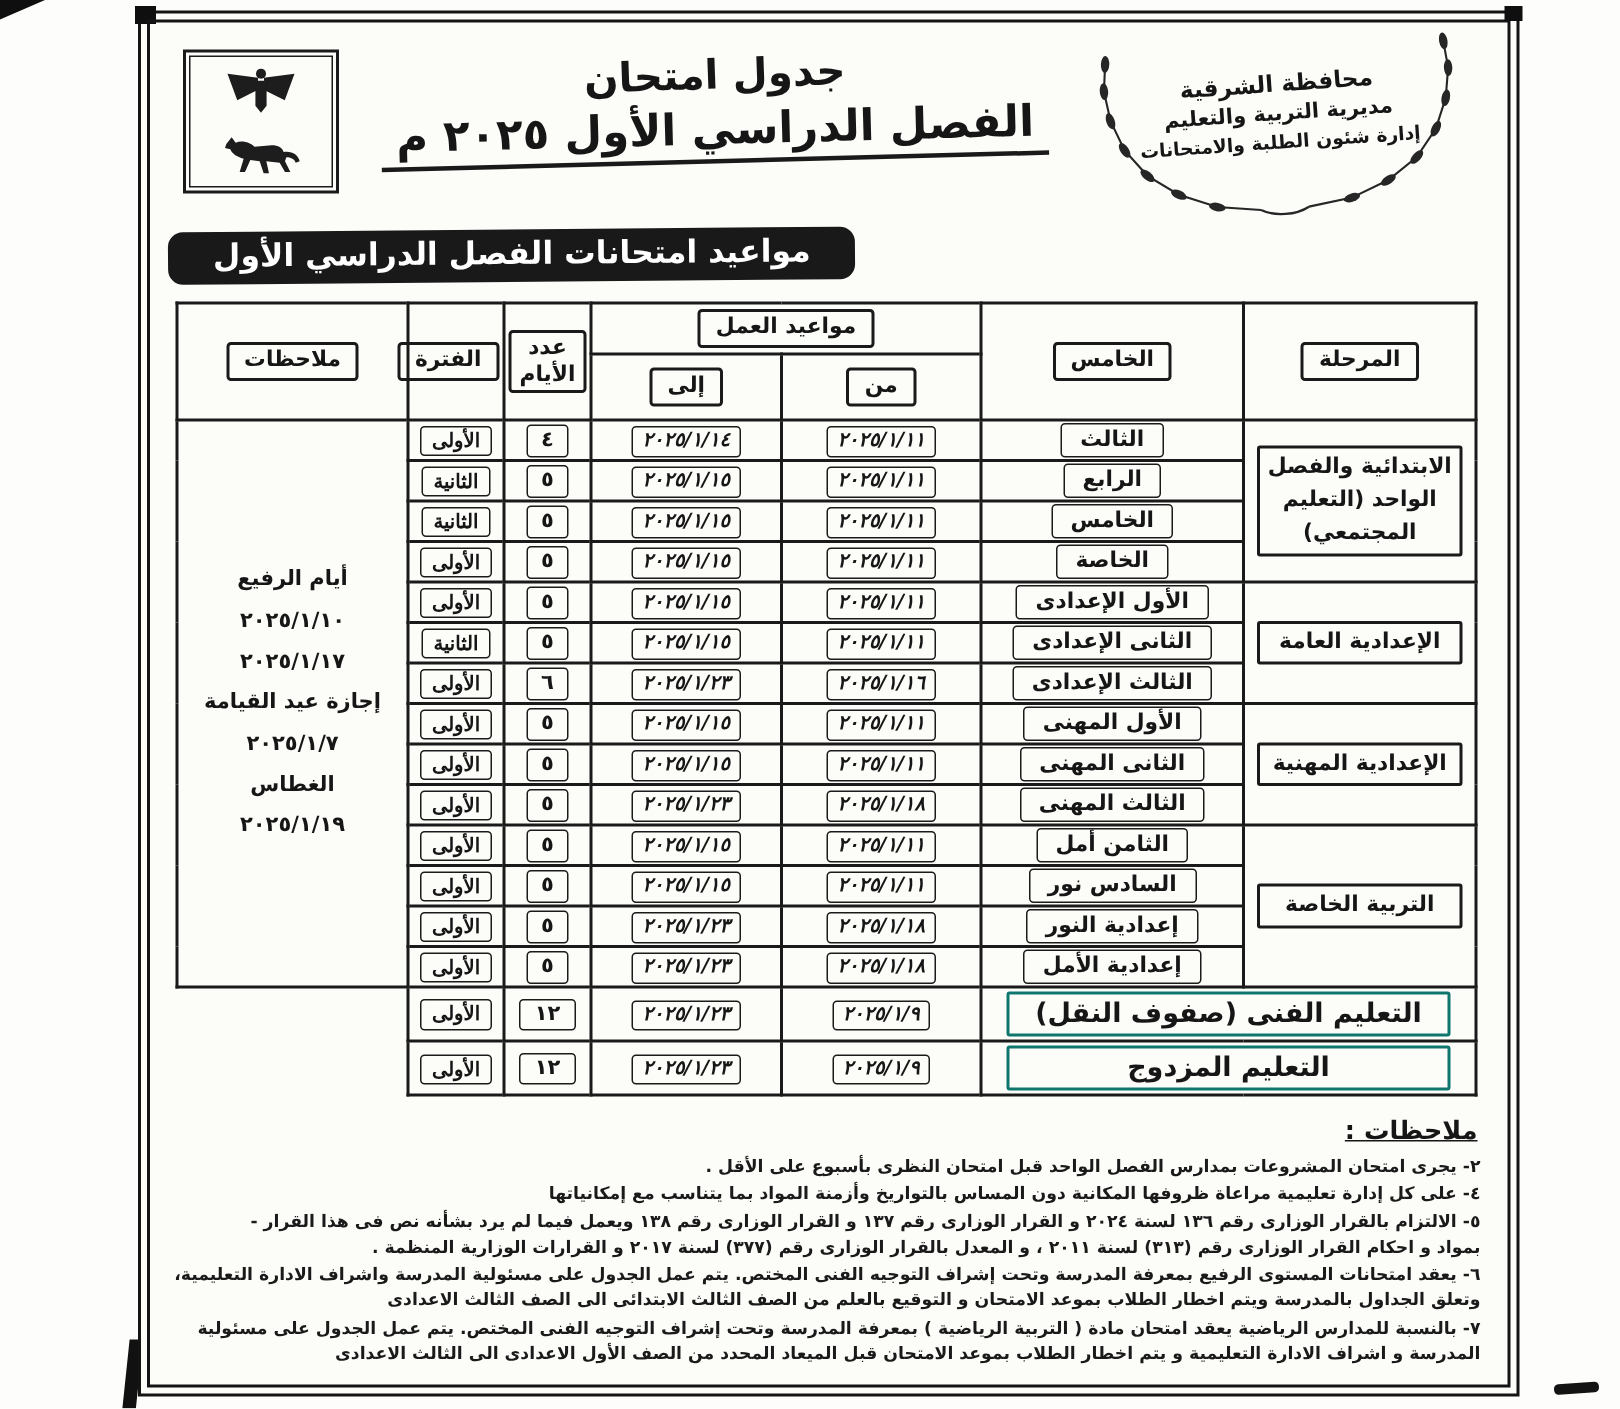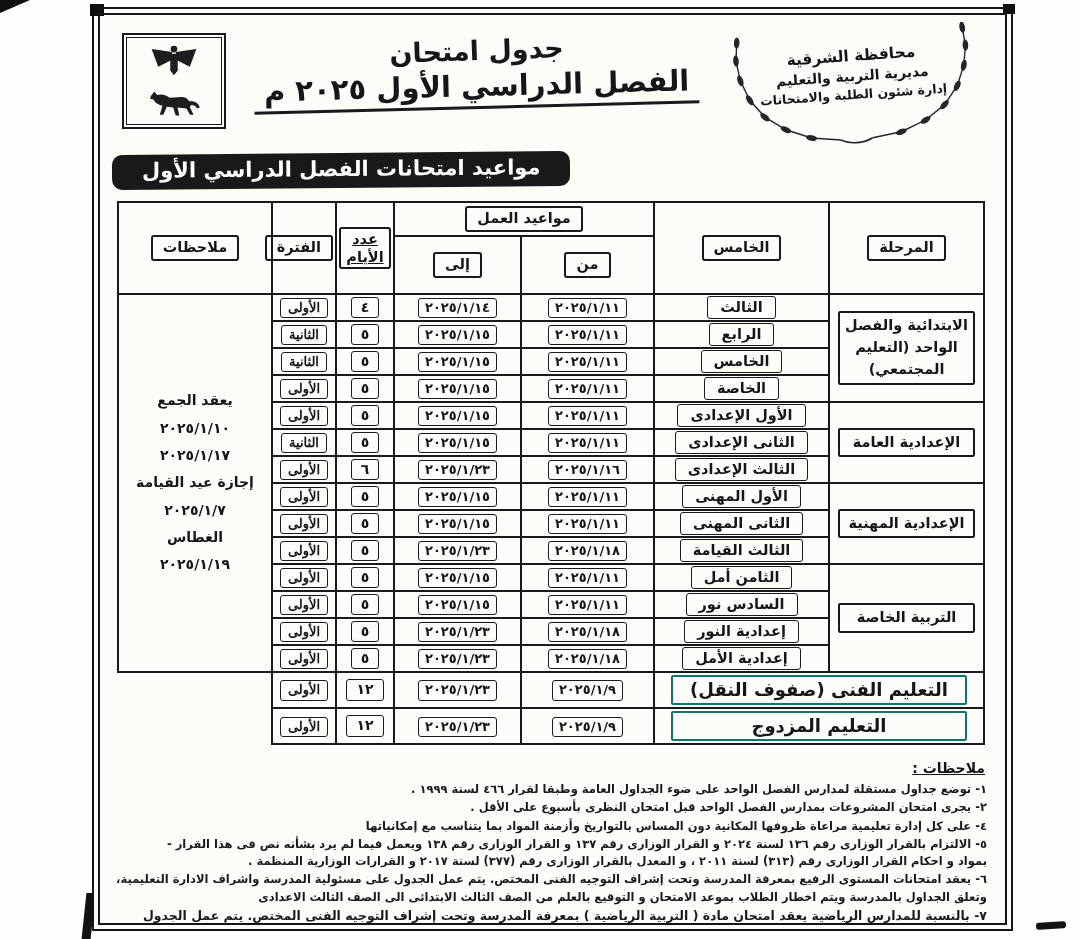--- a/index.html
+++ b/index.html
@@ -58,44 +58,44 @@
   .banner { display:inline-block; background:#191919; color:#ffffff;
     font-size:21px; font-weight:bold; padding:4px 30px 7px; border-radius:10px;
     transform:rotate(-0.5deg); }
 
   
   table.exam { border-collapse:collapse; table-layout:fixed; width:866px;
     margin:13px 8px 0 0; }
   .exam th, .exam td { border:2px solid #1a1a1a; text-align:center;
     vertical-align:middle; padding:1px 2px; }
   .exam thead tr:first-child th { height:34px; }
-  .exam thead tr:last-child  th { height:58px;margin-top:36px; }
+  .exam thead tr:last-child  th { height:44px;margin-top:36px; }
   .exam tbody tr { height:27px; }
   .exam tbody tr.wide-row { height:26px; }
   .h-stage { vertical-align:top; padding-top:3px; }
   .hbox { display:inline-block; border:2px solid #1a1a1a; border-radius:3px;
     padding:1px 10px; font-weight:bold; font-size:14.5px; line-height:1.35; }
-  .h-days .hbox { padding:1px 4px; line-height:1.25;text-decoration:underline; }
+  .h-days .hbox { padding:1px 4px; line-height:1.25; }
   .vbox { display:inline-block; border:1.6px solid #1a1a1a; border-radius:3px;
     padding:0 7px; font-weight:bold; line-height:1.4; }
   .vbox.grade  { font-size:14.5px; padding:0 12px; }
-  .vbox.date   { font-size:13px; letter-spacing:.3px; padding:0 6px; }
+  .vbox.date   { font-size:13px; letter-spacing:.3px; padding:0 6px;font-style:italic; }
   .vbox.days   { font-size:14px; padding:0 9px; }
   .vbox.period { font-size:13px; padding:0 7px;font-family:Liberation Serif, serif; }
   .stage-box { border:2px solid #1a1a1a; border-radius:2px; margin:4px 6px;
     padding:2px 2px; font-weight:bold; font-size:14.5px; line-height:1.5; }
   .notes-cell { vertical-align:middle; }
   .notes-line { font-weight:bold; font-size:14px; line-height:1.95; }
   .wide-box { display:block; border:2px solid #0f766e; border-radius:2px;
     margin:1px 14px; font-weight:bold; font-size:18px; line-height:1.45; }
   td.empty-cell { border:none; }
 
   
   .footnotes { margin:13px 6px 0 4px; }
-  .fn-title { display:inline-block; font-size:14px; font-weight:bold;
+  .fn-title { display:inline-block; font-size:17px; font-weight:bold;
     text-decoration:underline; margin:0 2px 5px 0; }
   .fn-item { font-size:11.5px; font-weight:bold; line-height:1.5;
     white-space:pre-line; margin-bottom:1px; color:#1a1a1a; }
   .fn-list .fn-item:nth-child(6) { font-size:12.5px; }
   .fn-list .fn-item:nth-child(7) { font-size:15.5px; line-height:1.5; margin-top:3px; }
 </style>
 </head>
 <body>
 
 <div class="page">
@@ -177,21 +177,21 @@
           <tr>
             <td rowspan="4">
                 <div class="stage-box">الابتدائية والفصل الواحد (التعليم المجتمعي)</div>
               </td>
             <td><span class="vbox grade">الثالث</span></td>
             <td><span class="vbox date">٢٠٢٥/١/١١</span></td>
             <td><span class="vbox date">٢٠٢٥/١/١٤</span></td>
             <td><span class="vbox days">٤</span></td>
             <td><span class="vbox period">الأولى</span></td>
             <td class="notes-cell" rowspan="14">
-              <div class="notes-line">يعقد الجمع</div>
+              <div class="notes-line">أيام الرفيع</div>
               <div class="notes-line">٢٠٢٥/١/١٠</div>
               <div class="notes-line">٢٠٢٥/١/١٧</div>
               <div class="notes-line">إجازة عيد القيامة</div>
               <div class="notes-line">٢٠٢٥/١/٧</div>
               <div class="notes-line">الغطاس</div>
               <div class="notes-line">٢٠٢٥/١/١٩</div>
             </td>
           </tr>
           <tr>
             <td><span class="vbox grade">الرابع</span></td>
@@ -249,21 +249,21 @@
             <td><span class="vbox period">الأولى</span></td>
           </tr>
           <tr>
             <td><span class="vbox grade">الثانى المهنى</span></td>
             <td><span class="vbox date">٢٠٢٥/١/١١</span></td>
             <td><span class="vbox date">٢٠٢٥/١/١٥</span></td>
             <td><span class="vbox days">٥</span></td>
             <td><span class="vbox period">الأولى</span></td>
           </tr>
           <tr>
-            <td><span class="vbox grade">الثالث القيامة</span></td>
+            <td><span class="vbox grade">الثالث المهنى</span></td>
             <td><span class="vbox date">٢٠٢٥/١/١٨</span></td>
             <td><span class="vbox date">٢٠٢٥/١/٢٣</span></td>
             <td><span class="vbox days">٥</span></td>
             <td><span class="vbox period">الأولى</span></td>
           </tr>
           <tr>
             <td rowspan="4">
                 <div class="stage-box">التربية الخاصة</div>
               </td>
             <td><span class="vbox grade">الثامن أمل</span></td>
@@ -311,21 +311,20 @@
             <td><span class="vbox date">٢٠٢٥/١/٢٣</span></td>
             <td><span class="vbox days">١٢</span></td>
             <td><span class="vbox period">الأولى</span></td>
           </tr>
         </tbody>
       </table>
 
       <section class="footnotes">
         <div class="fn-title">ملاحظات :</div>
         <div class="fn-list">
-          <div class="fn-item">١- توضع جداول مستقلة لمدارس الفصل الواحد على ضوء الجداول العامة وطبقا لقرار ٤٦٦ لسنة ١٩٩٩ .</div>
           <div class="fn-item">٢- يجرى امتحان المشروعات بمدارس الفصل الواحد قبل امتحان النظرى بأسبوع على الأقل .</div>
           <div class="fn-item">٤- على كل إدارة تعليمية مراعاة ظروفها المكانية دون المساس بالتواريخ وأزمنة المواد بما يتناسب مع إمكانياتها</div>
           <div class="fn-item">٥- الالتزام بالقرار الوزارى رقم ١٣٦ لسنة ٢٠٢٤  و القرار الوزارى رقم ١٣٧ و القرار الوزارى رقم ١٣٨ ويعمل فيما لم يرد بشأنه نص فى هذا القرار -
 بمواد و احكام القرار الوزارى رقم (٣١٣) لسنة ٢٠١١ ، و المعدل بالقرار الوزارى رقم (٣٧٧) لسنة ٢٠١٧  و القرارات الوزارية المنظمة .</div>
           <div class="fn-item">٦- يعقد امتحانات المستوى الرفيع بمعرفة المدرسة وتحت إشراف التوجيه الفنى المختص. يتم عمل الجدول على مسئولية المدرسة واشراف الادارة التعليمية، وتعلق الجداول بالمدرسة ويتم اخطار الطلاب بموعد الامتحان و التوقيع بالعلم من الصف الثالث الابتدائى الى الصف الثالث الاعدادى</div>
           <div class="fn-item">٧- بالنسبة للمدارس الرياضية يعقد امتحان مادة ( التربية الرياضية ) بمعرفة المدرسة وتحت إشراف التوجيه الفنى المختص. يتم عمل الجدول على مسئولية المدرسة و اشراف الادارة التعليمية و يتم اخطار الطلاب بموعد الامتحان قبل الميعاد المحدد من الصف الأول الاعدادى الى الثالث الاعدادى</div>
         </div>
       </section>
 
     </div>

